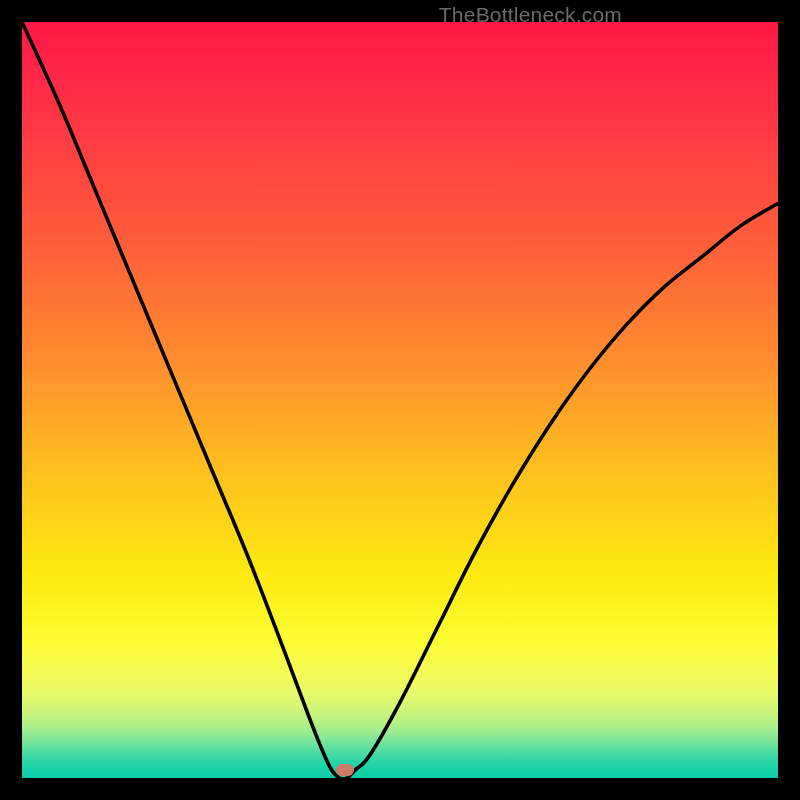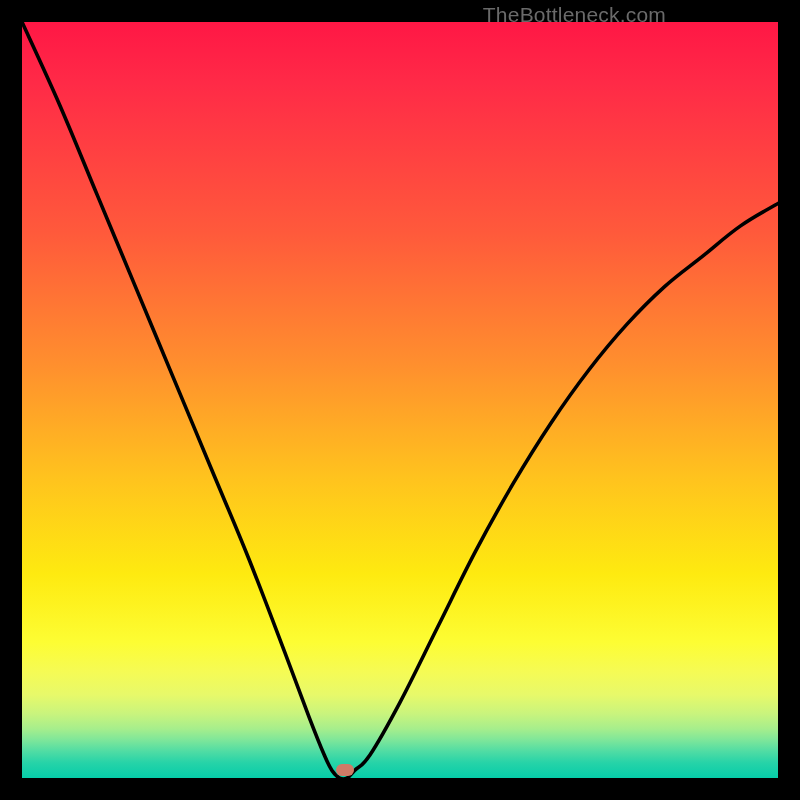--- a/index.html
+++ b/index.html
@@ -9,21 +9,20 @@
     height: 800px;
     background: #000;
     font-family: Arial, Helvetica, sans-serif;
     overflow: hidden;
   }
   .outer {
     position: relative;
     width: 632px;
     height: 800px;
     background: #000;
-    padding-left: 44px;
   }
   .plot {
     position: absolute;
     left: 22px;
     top: 22px;
     width: 756px;
     height: 756px;
     overflow: hidden;
   }
   .gradient {

